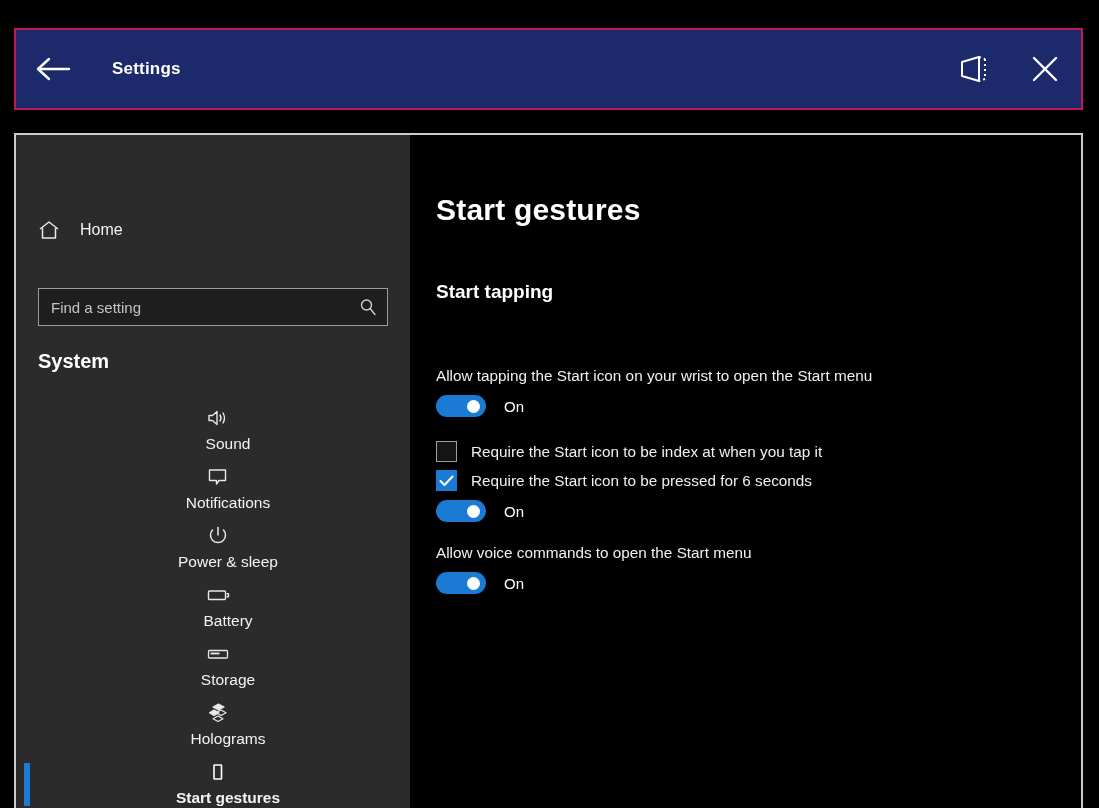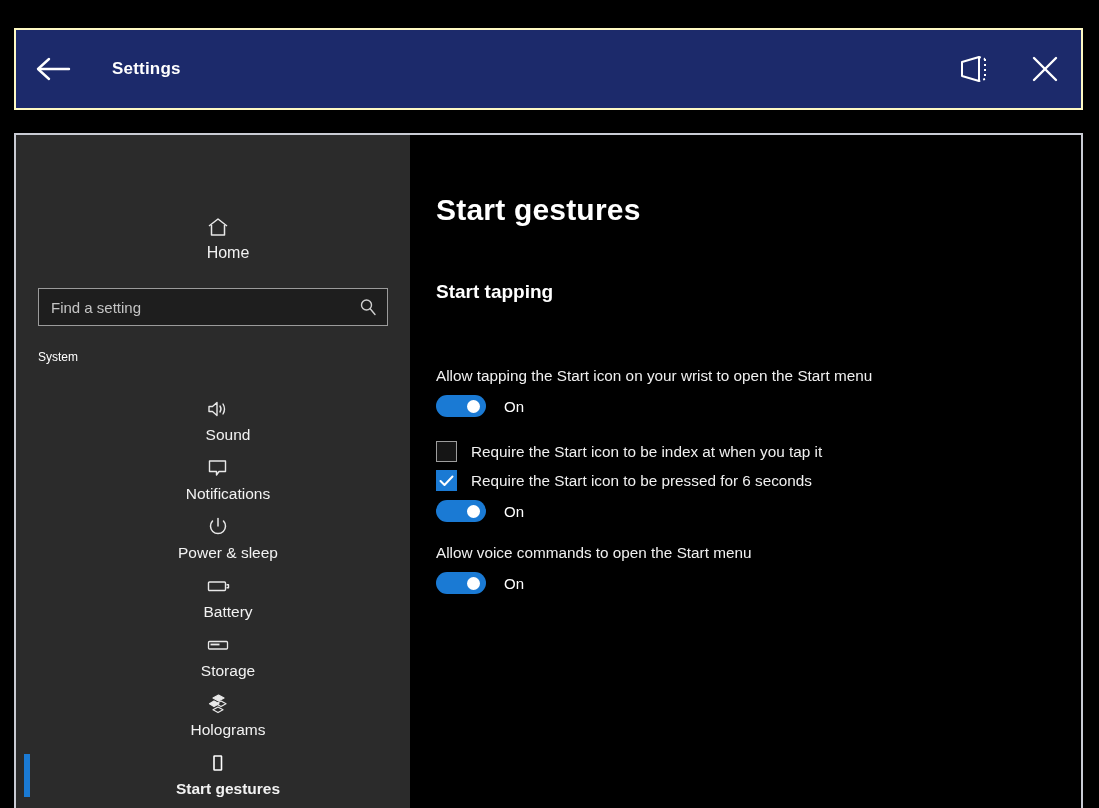--- a/index.html
+++ b/index.html
@@ -20,21 +20,21 @@
   }
 
   
   #titlebar {
     position: absolute;
     left: 14px;
     top: 28px;
     width: 1069px;
     height: 82px;
     background: #1c2a6b;
-    border: 2px solid #fef9c3;
+    border: 2px solid #be185d;
     display: flex;
     align-items: center;
   }
 
   #back-button {
     width: 74px;
     height: 100%;
     display: flex;
     align-items: center;
     justify-content: center;
@@ -99,21 +99,21 @@
     justify-content: flex-start;
     color: #e8e8e8;
   }
   .nav-row .lbl {
     color: #f2f2f2;
     font-size: 15.5px;
     padding-left: 8px;
     white-space: nowrap;
   }
 
-  #home-row { margin-top: 75px; height: 40px; flex-direction: column; }
+  #home-row { margin-top: 75px; height: 40px; }
   #home-row .lbl { font-size: 16px; }
 
   
   #search-wrap {
     margin: 38px 22px 0 22px;
     height: 38px;
     background: #1e1e1e;
     border: 1px solid #9b9b9b;
     display: flex;
     align-items: center;
@@ -127,22 +127,22 @@
     color: #c9c9c9;
     font-size: 15px;
     font-family: "Liberation Sans", sans-serif;
   }
   #search-input::placeholder { color: #c4c4c4; opacity: 1; }
   #search-icon { color: #d0d0d0; flex: 0 0 auto; display:flex; }
 
   #section-label {
     margin: 24px 9px 0 22px;
     color: #ffffff;
-    font-size: 12px;
-    font-weight: normal;
+    font-size: 20px;
+    font-weight: bold;
   }
 
   #nav-list { margin-top: 28px; }
   .nav-item { height: 59px; flex-direction: column; }
 
   .nav-item.selected::before {
     content: "";
     position: absolute;
     left: 8px;
     top: 8px;

